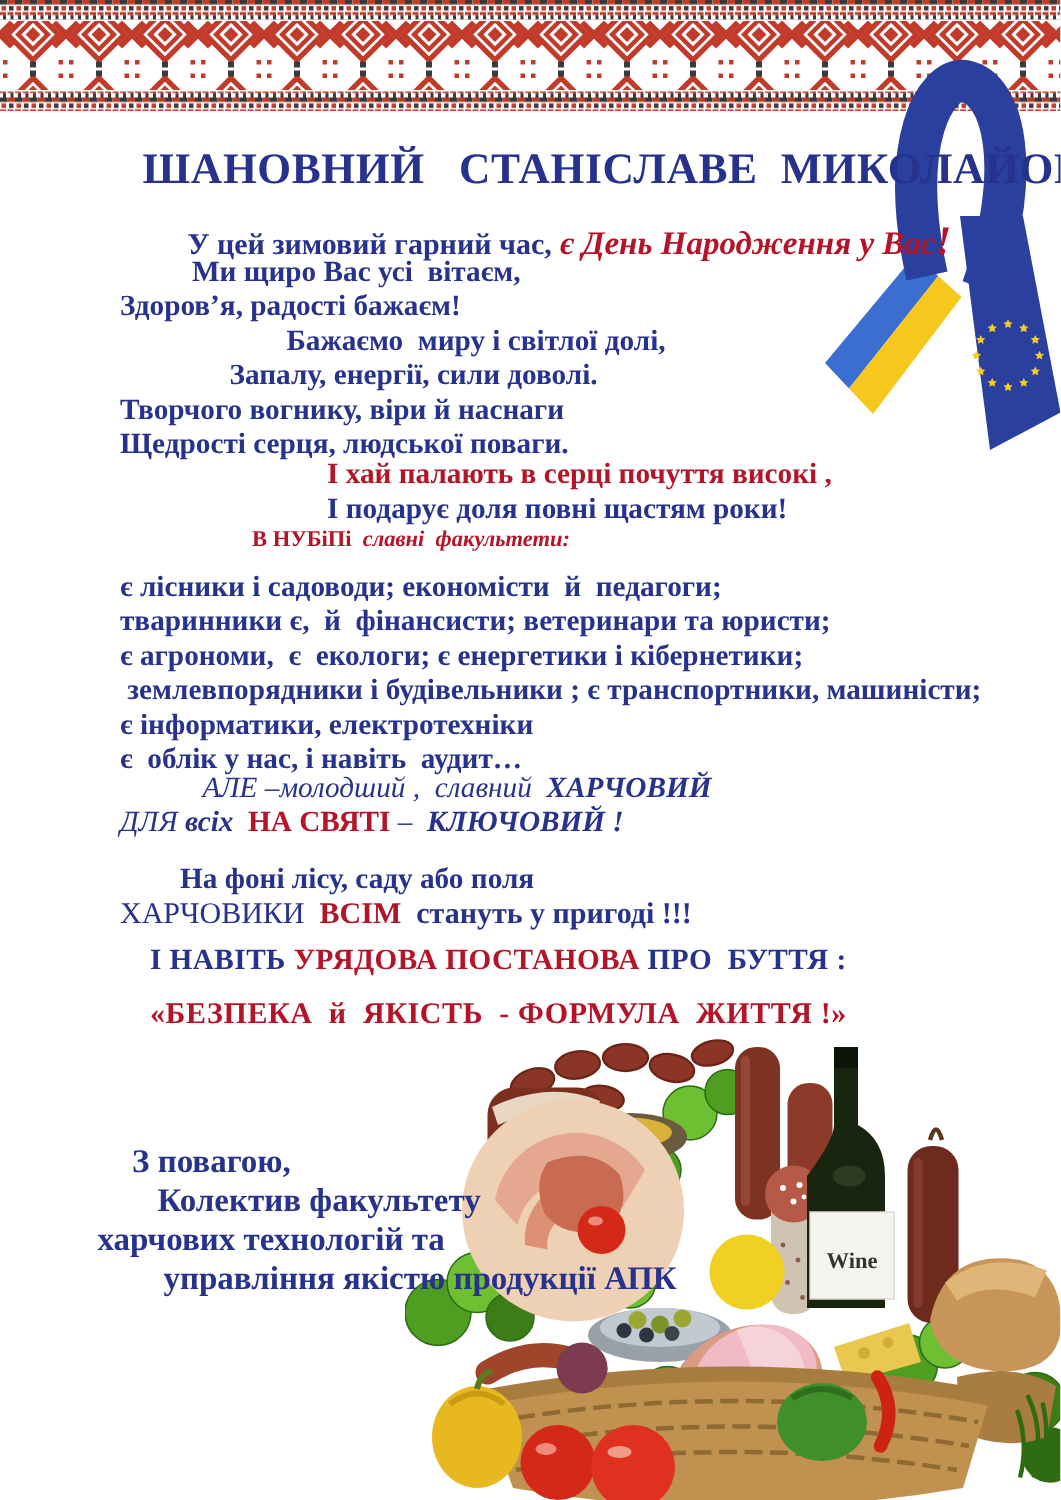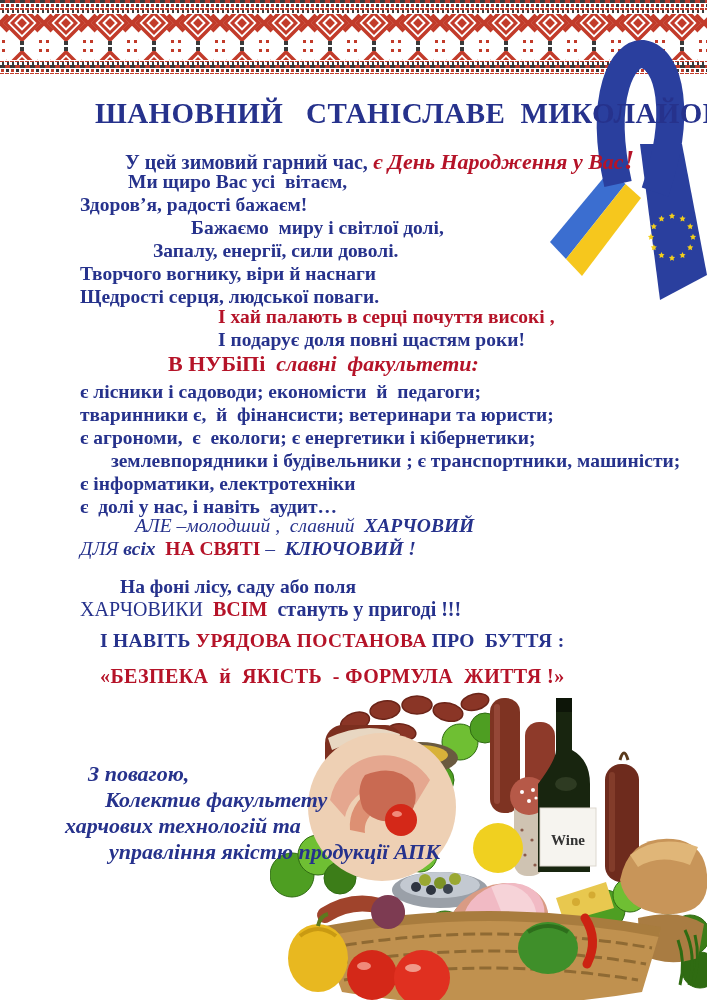--- a/index.html
+++ b/index.html
@@ -13,31 +13,31 @@
   .i{font-style:italic;} .nb{font-weight:normal;}
   #title{top:98px;left:95px;font-size:29px;letter-spacing:.4px;}
   #intro{top:146px;left:125px;font-size:20px;}
   #intro .red{font-size:22px;font-style:italic;}
   #intro .excl{font-size:27px;font-style:italic;}
   .poem0{top:171px;left:88px;margin-left:40px;} .poem1{top:194px;left:80px;}
   .poem2{top:217px;left:153px;margin-left:38px;} .poem3{top:240px;left:153px;}
   .poem4{top:263px;left:80px;}  .poem5{top:286px;left:80px;}
   #wish-red{top:306px;left:218px;color:#b51328;}
   #wish-blue{top:329px;left:218px;}
-  #fac-head{top:352px;left:168px;font-size:22px;color:#b51328;}
+  #fac-head{top:352px;left:168px;font-size:15px;color:#b51328;}
   .fac0{top:381px;left:80px;} .fac1{top:404px;left:80px;}
-  .fac2{top:427px;left:80px;} .fac3{top:450px;left:80px;margin-left:26px;}
+  .fac2{top:427px;left:80px;} .fac3{top:450px;left:80px;}
   .fac4{top:473px;left:80px;} .fac5{top:496px;left:80px;}
   #ale{top:515px;left:135px;font-weight:normal;font-style:italic;font-size:19.5px;}
   #dlya{top:538px;left:80px;font-weight:normal;font-style:italic;font-size:19.5px;}
   #nature1{top:576px;left:120px;}
   #nature2{top:598px;left:80px;font-size:20px;}
   #decree{top:630px;left:100px;letter-spacing:.3px;}
   #slogan{top:665px;left:100px;color:#b51328;font-size:20px;letter-spacing:.4px;}
-  .sig{font-style:italic;font-size:22px;}
+  .sig{font-size:22px;}
   .sig0{top:762px;left:88px;} .sig1{top:788px;left:65px;margin-left:40px;}
   .sig2{top:814px;left:65px;} .sig3{top:840px;left:65px;margin-left:44px;}
   #band{position:absolute;top:0;left:0;z-index:1;}
   #ribbon{position:absolute;top:32px;left:548px;z-index:3;}
   #food{position:absolute;top:680px;left:270px;z-index:2;}
   .txt{z-index:5;}
 </style>
 </head>
 <body>
 
@@ -263,21 +263,21 @@
 <div id="wish-red" class="line txt">І хай палають в серці почуття високі ,</div>
 <div id="wish-blue" class="line txt">І подарує доля повні щастям роки!</div>
 
 <div id="fac-head" class="line txt"><span>В НУБіПі</span><span class="i">  славні  факультети:</span></div>
 
 <div class="line txt fac0">є лісники і садоводи; економісти  й  педагоги;</div>
 <div class="line txt fac1">тваринники є,  й  фінансисти; ветеринари та юристи;</div>
 <div class="line txt fac2">є агрономи,  є  екологи; є енергетики і кібернетики;</div>
 <div class="line txt fac3"> землевпорядники і будівельники ; є транспортники, машиністи;</div>
 <div class="line txt fac4">є інформатики, електротехніки</div>
-<div class="line txt fac5">є  долі у нас, і навіть  аудит…</div>
+<div class="line txt fac5">є  облік у нас, і навіть  аудит…</div>
 
 <div id="ale" class="line txt"><span>АЛЕ –молодший ,  славний  </span><b>ХАРЧОВИЙ</b></div>
 
 <div id="dlya" class="line txt"><span>ДЛЯ </span><b>всіх</b><b class="red" style="font-style:normal">  НА СВЯТІ</b><span> – </span><b> КЛЮЧОВИЙ !</b></div>
 
 <div id="nature1" class="line txt">На фоні лісу, саду або поля</div>
 <div id="nature2" class="line txt"><span class="nb">ХАРЧОВИКИ </span><span class="red"> ВСІМ </span><span> стануть у пригоді !!!</span></div>
 
 <div id="decree" class="line txt"><span>І НАВІТЬ </span><span class="red">УРЯДОВА ПОСТАНОВА</span><span> ПРО  БУТТЯ :</span></div>
 

